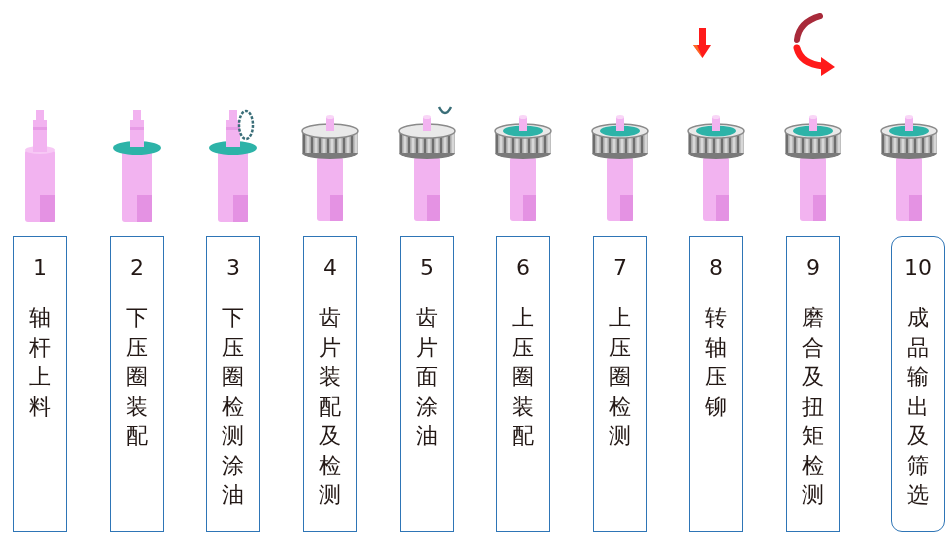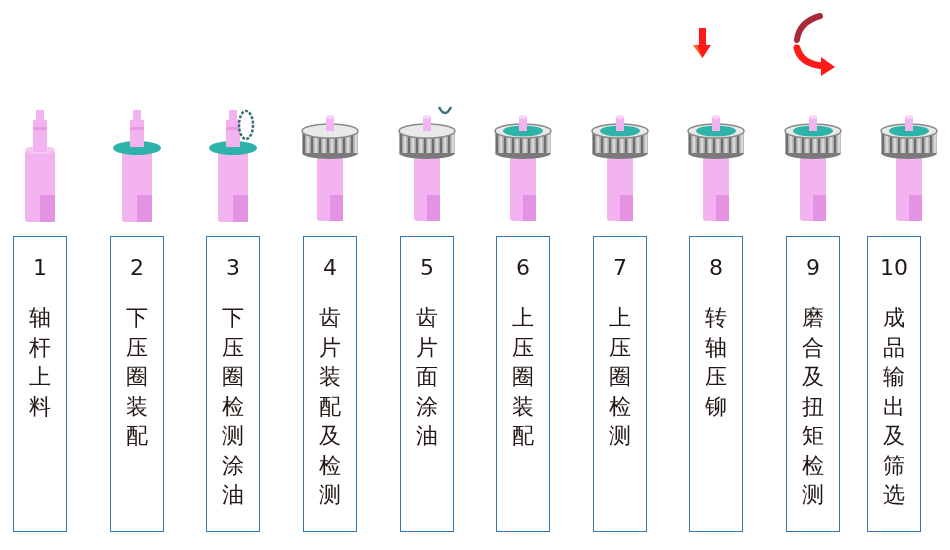--- a/index.html
+++ b/index.html
@@ -332,21 +332,21 @@
           <rect x="56.8" y="36" width="2.4" height="22" fill="#d8d8d8"></rect>
           <rect x="60.8" y="36" width="2.4" height="22" fill="#6e6e6e"></rect>
           <rect x="64.8" y="36" width="2.4" height="22" fill="#d8d8d8"></rect>
           <rect x="68.8" y="36" width="2.4" height="22" fill="#6e6e6e"></rect>
           <rect x="72.8" y="36" width="2.4" height="22" fill="#d8d8d8"></rect>
     <ellipse cx="48" cy="36" rx="28" ry="7" fill="#e9e9e9" stroke="#8a8a8a" stroke-width="1.5"></ellipse>
           <ellipse cx="48" cy="36" rx="20" ry="5.5" fill="#2db3a8"></ellipse>
           <rect x="44" y="22" width="8" height="14" fill="#f2b3f0"></rect>
           <ellipse cx="48" cy="22" rx="4" ry="2" fill="#f9d6f7"></ellipse>
         </svg></div>
-      <div class="box" style="left: 6px;">
+      <div class="box" style="left: 30px; border-radius: 11px;">
         <div class="num">10</div>
         <div class="label">
           <span>成</span>
           <span>品</span>
           <span>输</span>
           <span>出</span>
           <span>及</span>
           <span>筛</span>
           <span>选</span>
         </div>

